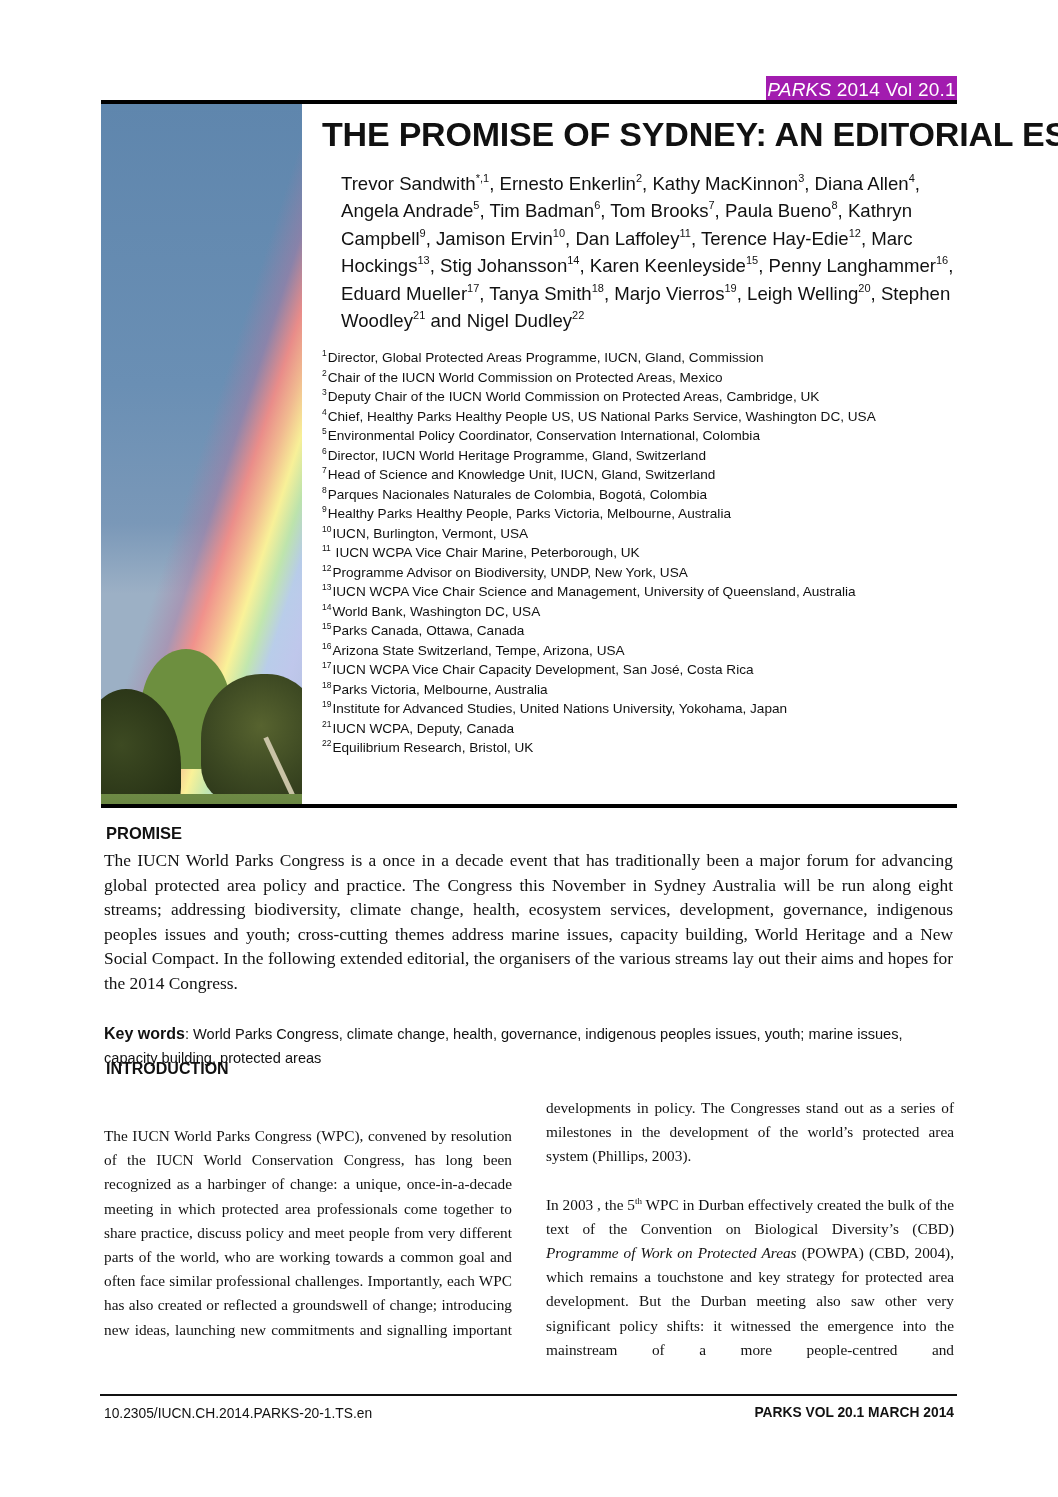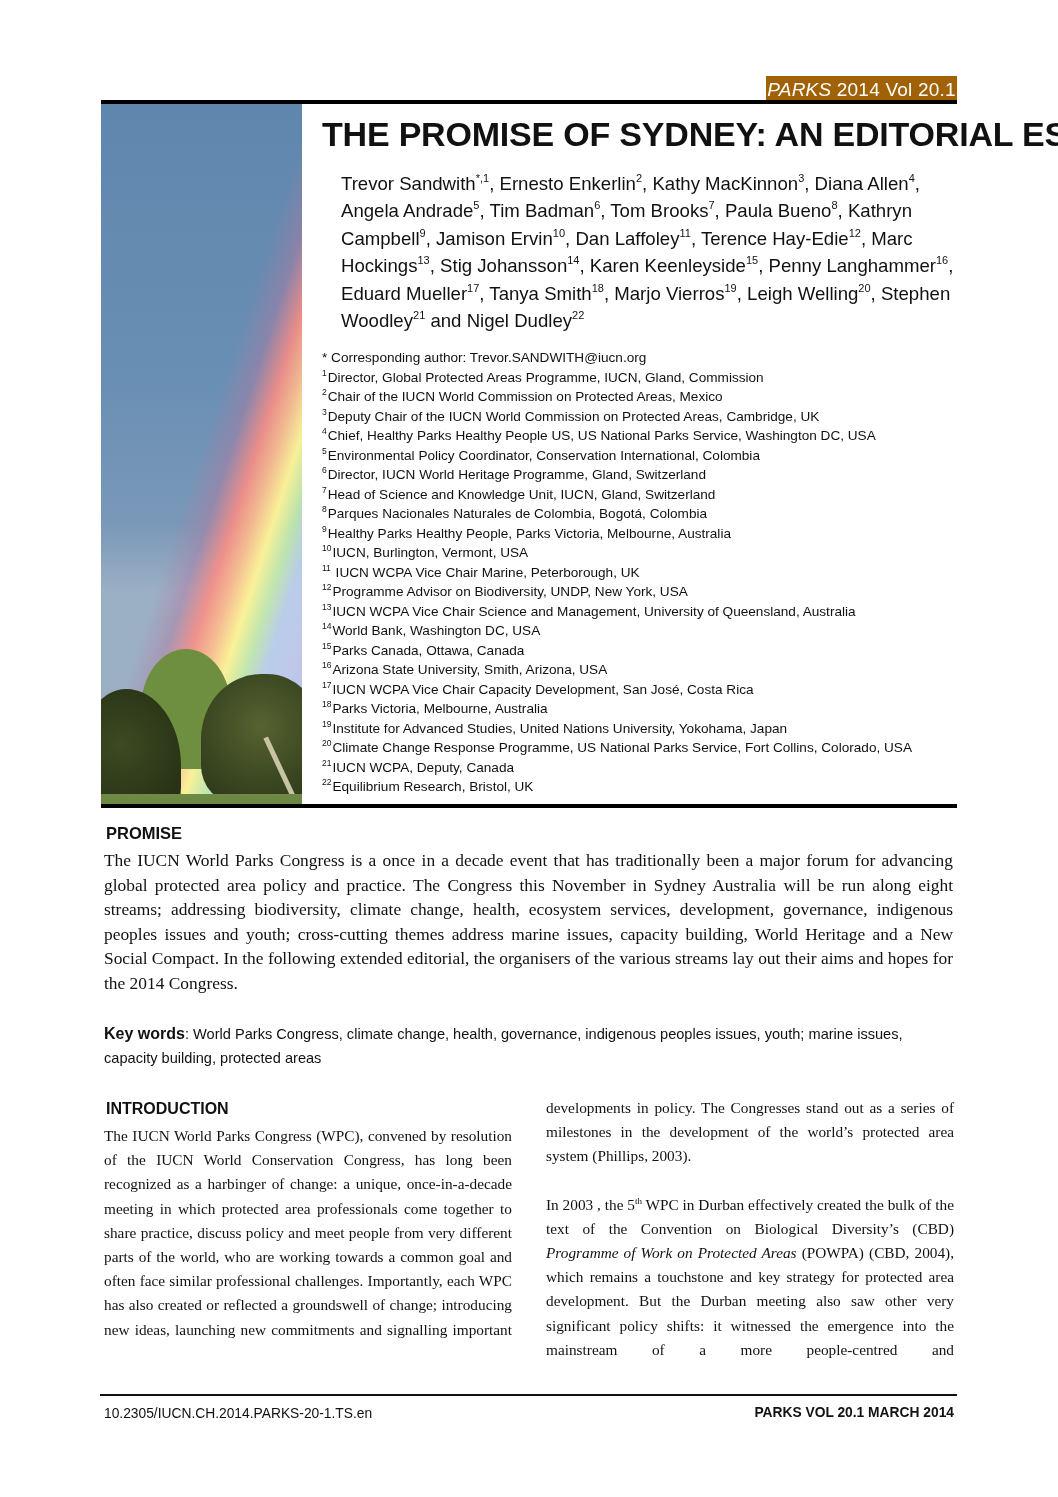--- a/index.html
+++ b/index.html
@@ -1,21 +1,21 @@
 <!DOCTYPE html>
 <html><head>
 <meta charset="utf-8">
 <style>
   html, body { margin: 0; padding: 0; background: #ffffff; }
   body { width: 1058px; height: 1497px; position: relative; overflow: hidden; color: #111; }
   .sans { font-family: "Liberation Sans", "DejaVu Sans", sans-serif; }
   .serif { font-family: "Liberation Serif", "DejaVu Serif", serif; }
 
   
-  .badge { position: absolute; left: 766px; top: 76px; width: 191px; height: 27px; background: #a16207; color: #fff;
+  .badge { position: absolute; left: 766px; top: 76px; width: 191px; height: 27px; background: #a21caf; color: #fff;
            font-size: 19px; line-height: 27px; text-align: center; letter-spacing: 0.2px; }
   .badge i { font-style: italic; }
 
   .rule-top { position: absolute; left: 101px; top: 100px; width: 856px; height: 4px; background: #000; }
   .rule-mid { position: absolute; left: 101px; top: 804px; width: 856px; height: 4px; background: #000; }
   .rule-bottom { position: absolute; left: 100px; top: 1394px; width: 857px; height: 2px; background: #111; }
 
   
   .photo { position: absolute; left: 101px; top: 104px; width: 201px; height: 700px; overflow: hidden;
            background: linear-gradient(180deg, #5f86ad 0%, #6a8fb4 40%, #7a98b8 60%, #9cb0c5 70%); }
@@ -52,21 +52,21 @@
   .abs-h { position: absolute; left: 106px; top: 824px; font-size: 16.5px; font-weight: bold; }
   .abs-body { position: absolute; left: 104px; top: 848px; width: 849px; font-size: 17.4px; line-height: 24.5px; text-align: justify; }
 
   .kw { position: absolute; left: 104px; top: 1022px; width: 850px; font-size: 14.6px; line-height: 23.5px; }
   .kw b { font-size: 16px; }
 
   
   .col { position: absolute; width: 408px; font-size: 15.3px; line-height: 24.2px; text-align: justify; }
   .col-left { left: 104px; top: 1124px; }
   .col-right { left: 546px; top: 1096px; }
-  .intro-h { position: absolute; left: 106px; top: 1100px; font-size: 16px; font-weight: bold; }
+  .intro-h { position: absolute; left: 106px; top: 1060px; font-size: 16px; font-weight: bold; }
   .col p { margin: 0; }
   .col .gap { height: 24px; }
   .col sup { font-size: 9px; line-height: 0; vertical-align: 6px; }
   .col i { font-style: italic; }
   .last-line-just { text-align-last: justify; }
 
   
   .foot-left { position: absolute; left: 104px; top: 1406px; font-size: 13.8px; text-align: right; }
   .foot-right { position: absolute; right: 104px; top: 1405px; font-size: 13.8px; font-weight: bold; }
 </style>
@@ -85,42 +85,40 @@
   <div class="trunk"></div>
   <div class="tree1"></div>
   <div class="ground"></div>
 </div>
 
 <div class="title sans">THE PROMISE OF SYDNEY: AN EDITORIAL ESSAY</div>
 
 <div class="authors sans" id="authors"><span>Trevor Sandwith</span><sup>*,1</sup><span>, </span><span>Ernesto Enkerlin</span><sup>2</sup><span>, </span><span>Kathy MacKinnon</span><sup>3</sup><span>, </span><span>Diana Allen</span><sup>4</sup><span>, </span><span>Angela Andrade</span><sup>5</sup><span>, </span><span>Tim Badman</span><sup>6</sup><span>, </span><span>Tom Brooks</span><sup>7</sup><span>, </span><span>Paula Bueno</span><sup>8</sup><span>, </span><span>Kathryn Campbell</span><sup>9</sup><span>, </span><span>Jamison Ervin</span><sup>10</sup><span>, </span><span>Dan Laffoley</span><sup>11</sup><span>, </span><span>Terence Hay-Edie</span><sup>12</sup><span>, </span><span>Marc Hockings</span><sup>13</sup><span>, </span><span>Stig Johansson</span><sup>14</sup><span>, </span><span>Karen Keenleyside</span><sup>15</sup><span>, </span><span>Penny Langhammer</span><sup>16</sup><span>, </span><span>Eduard Mueller</span><sup>17</sup><span>, </span><span>Tanya Smith</span><sup>18</sup><span>, </span><span>Marjo Vierros</span><sup>19</sup><span>, </span><span>Leigh Welling</span><sup>20</sup><span>, </span><span>Stephen Woodley</span><sup>21</sup><span> and </span><span>Nigel Dudley</span><sup>22</sup><span></span></div>
 
 <div class="affils sans">
-  <div>* Corresponding author: Trevor.SANDWITH@iucn.org</div>
   <div id="affil-rows">
       <div><sup>1</sup><span>Director, Global Protected Areas Programme, IUCN, Gland, Commission</span></div>
       <div><sup>2</sup><span>Chair of the IUCN World Commission on Protected Areas, Mexico</span></div>
       <div><sup>3</sup><span>Deputy Chair of the IUCN World Commission on Protected Areas, Cambridge, UK</span></div>
       <div><sup>4</sup><span>Chief, Healthy Parks Healthy People US, US National Parks Service, Washington DC, USA</span></div>
       <div><sup>5</sup><span>Environmental Policy Coordinator, Conservation International, Colombia</span></div>
       <div><sup>6</sup><span>Director, IUCN World Heritage Programme, Gland, Switzerland</span></div>
       <div><sup>7</sup><span>Head of Science and Knowledge Unit, IUCN, Gland, Switzerland</span></div>
       <div><sup>8</sup><span>Parques Nacionales Naturales de Colombia, Bogotá, Colombia</span></div>
       <div><sup>9</sup><span>Healthy Parks Healthy People, Parks Victoria, Melbourne, Australia</span></div>
       <div><sup>10</sup><span>IUCN, Burlington, Vermont, USA</span></div>
       <div><sup>11</sup><span> IUCN WCPA Vice Chair Marine, Peterborough, UK</span></div>
       <div><sup>12</sup><span>Programme Advisor on Biodiversity, UNDP, New York, USA</span></div>
       <div><sup>13</sup><span>IUCN WCPA Vice Chair Science and Management, University of Queensland, Australia</span></div>
       <div><sup>14</sup><span>World Bank, Washington DC, USA</span></div>
       <div><sup>15</sup><span>Parks Canada, Ottawa, Canada</span></div>
-      <div><sup>16</sup><span>Arizona State University, Smith, Arizona, USA</span></div>
+      <div><sup>16</sup><span>Arizona State Switzerland, Tempe, Arizona, USA</span></div>
       <div><sup>17</sup><span>IUCN WCPA Vice Chair Capacity Development, San José, Costa Rica</span></div>
       <div><sup>18</sup><span>Parks Victoria, Melbourne, Australia</span></div>
       <div><sup>19</sup><span>Institute for Advanced Studies, United Nations University, Yokohama, Japan</span></div>
-      <div><sup>20</sup><span>Climate Change Response Programme, US National Parks Service, Fort Collins, Colorado, USA</span></div>
       <div><sup>21</sup><span>IUCN WCPA, Deputy, Canada</span></div>
       <div><sup>22</sup><span>Equilibrium Research, Bristol, UK</span></div>
     </div>
 </div>
 
 <div class="rule-mid"></div>
 
 <div class="abs-h sans">PROMISE</div>
 <div class="abs-body serif">The IUCN World Parks Congress is a once in a decade event that has traditionally been a major forum for advancing global protected area policy and practice. The Congress this November in Sydney Australia will be run along eight streams; addressing biodiversity, climate change, health, ecosystem services, development, governance, indigenous peoples issues and youth; cross-cutting themes address marine issues, capacity building, World Heritage and a New Social Compact. In the following extended editorial, the organisers of the various streams lay out their aims and hopes for the 2014 Congress.</div>
 

